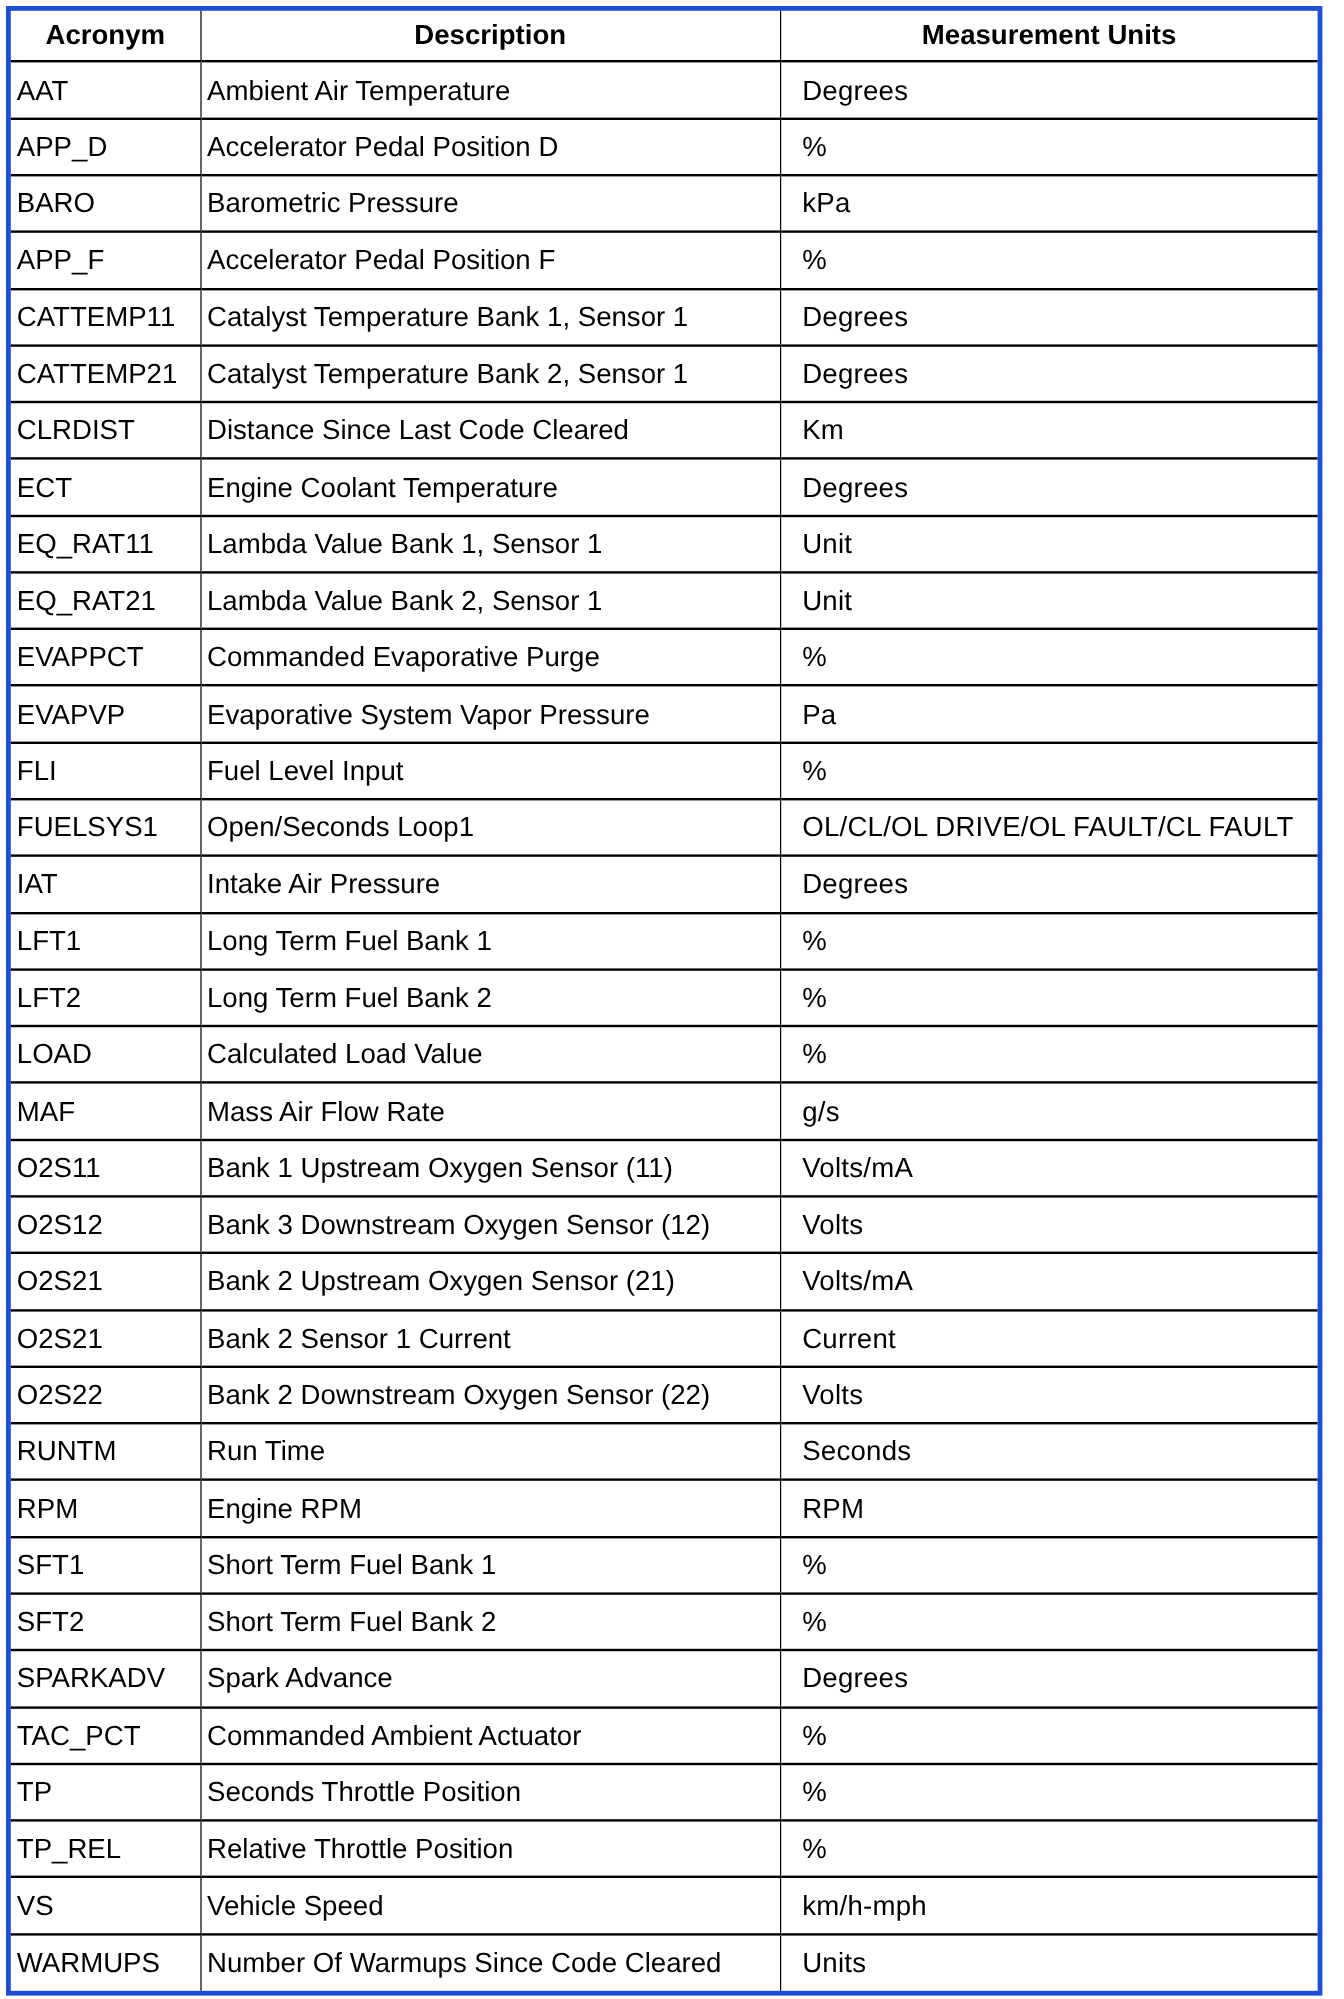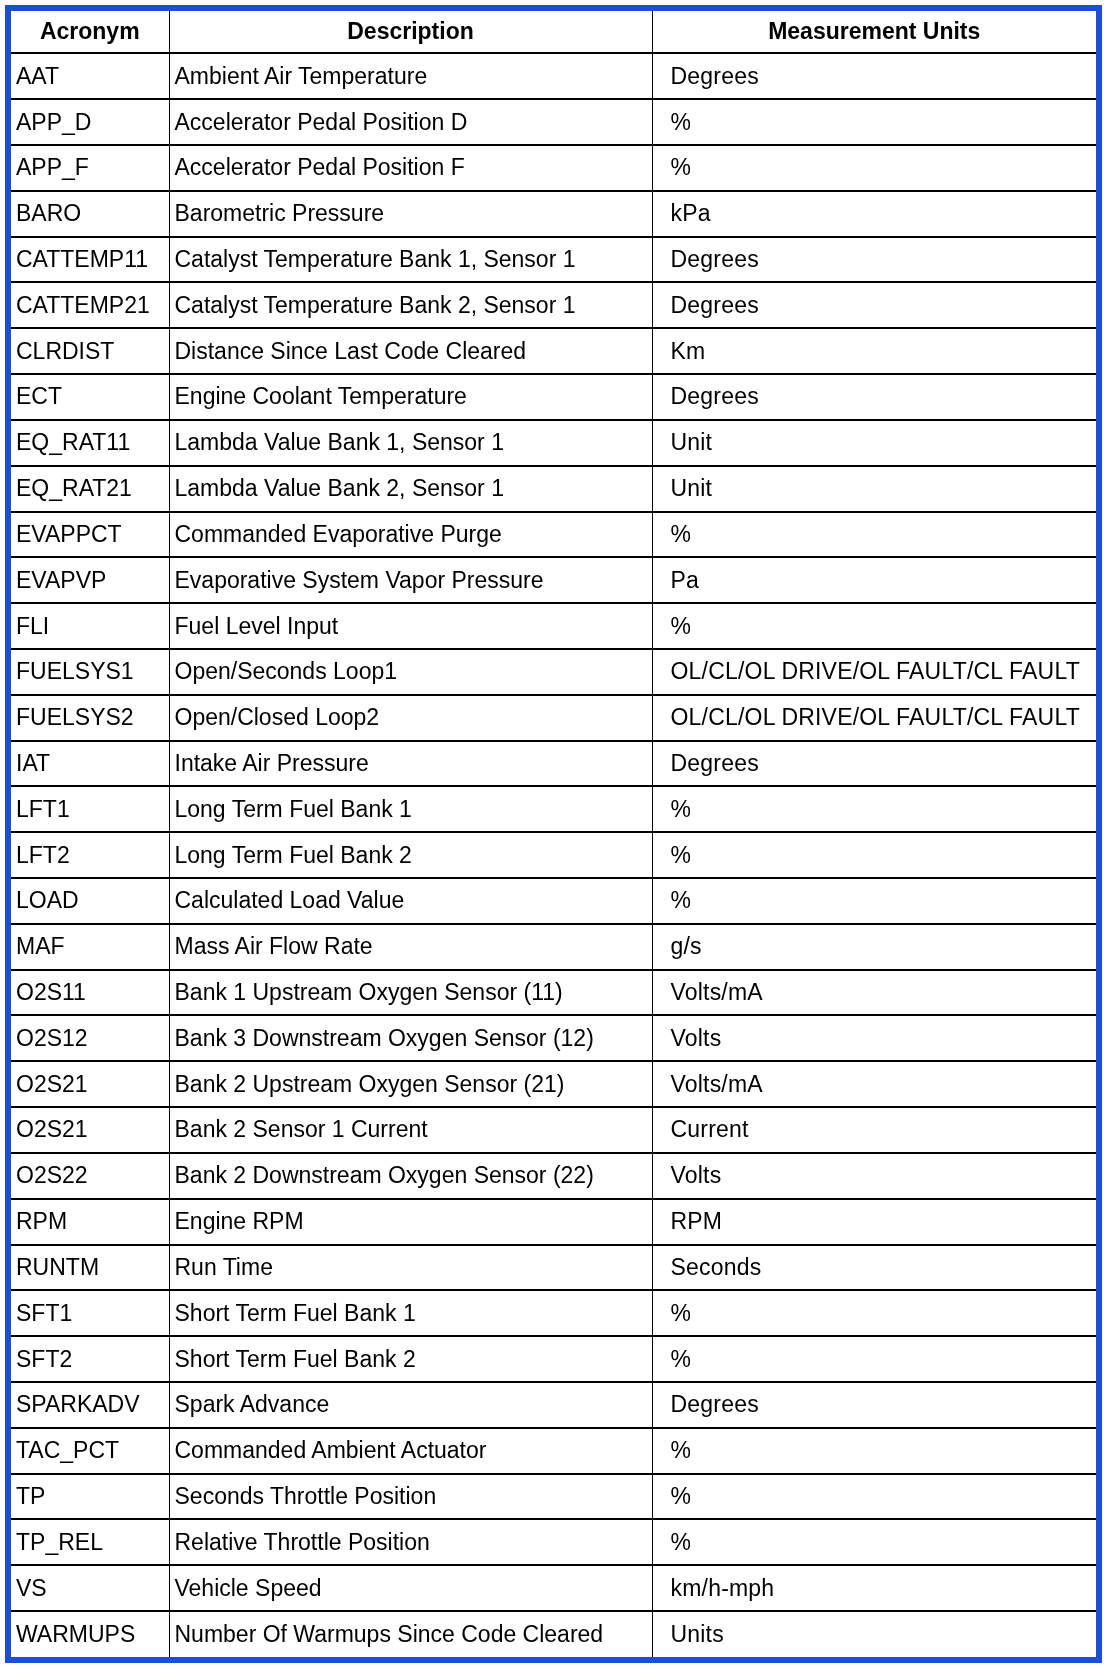--- a/index.html
+++ b/index.html
@@ -14,21 +14,21 @@
       overflow: hidden;
       font-family: "Liberation Sans", "DejaVu Sans", sans-serif;
       color: #000000;
     }
     .table-wrap {
       position: absolute;
       left: 5px;
       top: 5px;
       width: 1097px;
       height: 1658px;
-      border: 6px solid #1d4ed8;
+      border: 4px solid #1d4ed8;
       box-sizing: border-box;
     }
     table {
       width: 100%;
       height: 100%;
       border-collapse: collapse;
       table-layout: fixed;
     }
     col.c1 { width: 158px; }
     col.c2 { width: 483px; }
@@ -77,30 +77,30 @@
           <td>AAT</td>
           <td>Ambient Air Temperature</td>
           <td class="units">Degrees</td>
         </tr>
         <tr>
           <td>APP_D</td>
           <td>Accelerator Pedal Position D</td>
           <td class="units">%</td>
         </tr>
         <tr>
-          <td>APP_F</td>
-          <td>Accelerator Pedal Position F</td>
-          <td class="units">%</td>
-        </tr>
-        <tr>
           <td>BARO</td>
           <td>Barometric Pressure</td>
           <td class="units">kPa</td>
         </tr>
         <tr>
+          <td>APP_F</td>
+          <td>Accelerator Pedal Position F</td>
+          <td class="units">%</td>
+        </tr>
+        <tr>
           <td>CATTEMP11</td>
           <td>Catalyst Temperature Bank 1, Sensor 1</td>
           <td class="units">Degrees</td>
         </tr>
         <tr>
           <td>CATTEMP21</td>
           <td>Catalyst Temperature Bank 2, Sensor 1</td>
           <td class="units">Degrees</td>
         </tr>
         <tr>
@@ -137,25 +137,20 @@
           <td>FLI</td>
           <td>Fuel Level Input</td>
           <td class="units">%</td>
         </tr>
         <tr>
           <td>FUELSYS1</td>
           <td>Open/Seconds Loop1</td>
           <td class="units">OL/CL/OL DRIVE/OL FAULT/CL FAULT</td>
         </tr>
         <tr>
-          <td>FUELSYS2</td>
-          <td>Open/Closed Loop2</td>
-          <td class="units">OL/CL/OL DRIVE/OL FAULT/CL FAULT</td>
-        </tr>
-        <tr>
           <td>IAT</td>
           <td>Intake Air Pressure</td>
           <td class="units">Degrees</td>
         </tr>
         <tr>
           <td>LFT1</td>
           <td>Long Term Fuel Bank 1</td>
           <td class="units">%</td>
         </tr>
         <tr>
@@ -192,28 +187,28 @@
           <td>O2S21</td>
           <td>Bank 2 Sensor 1 Current</td>
           <td class="units">Current</td>
         </tr>
         <tr>
           <td>O2S22</td>
           <td>Bank 2 Downstream Oxygen Sensor (22)</td>
           <td class="units">Volts</td>
         </tr>
         <tr>
+          <td>RUNTM</td>
+          <td>Run Time</td>
+          <td class="units">Seconds</td>
+        </tr>
+        <tr>
           <td>RPM</td>
           <td>Engine RPM</td>
           <td class="units">RPM</td>
-        </tr>
-        <tr>
-          <td>RUNTM</td>
-          <td>Run Time</td>
-          <td class="units">Seconds</td>
         </tr>
         <tr>
           <td>SFT1</td>
           <td>Short Term Fuel Bank 1</td>
           <td class="units">%</td>
         </tr>
         <tr>
           <td>SFT2</td>
           <td>Short Term Fuel Bank 2</td>
           <td class="units">%</td>

